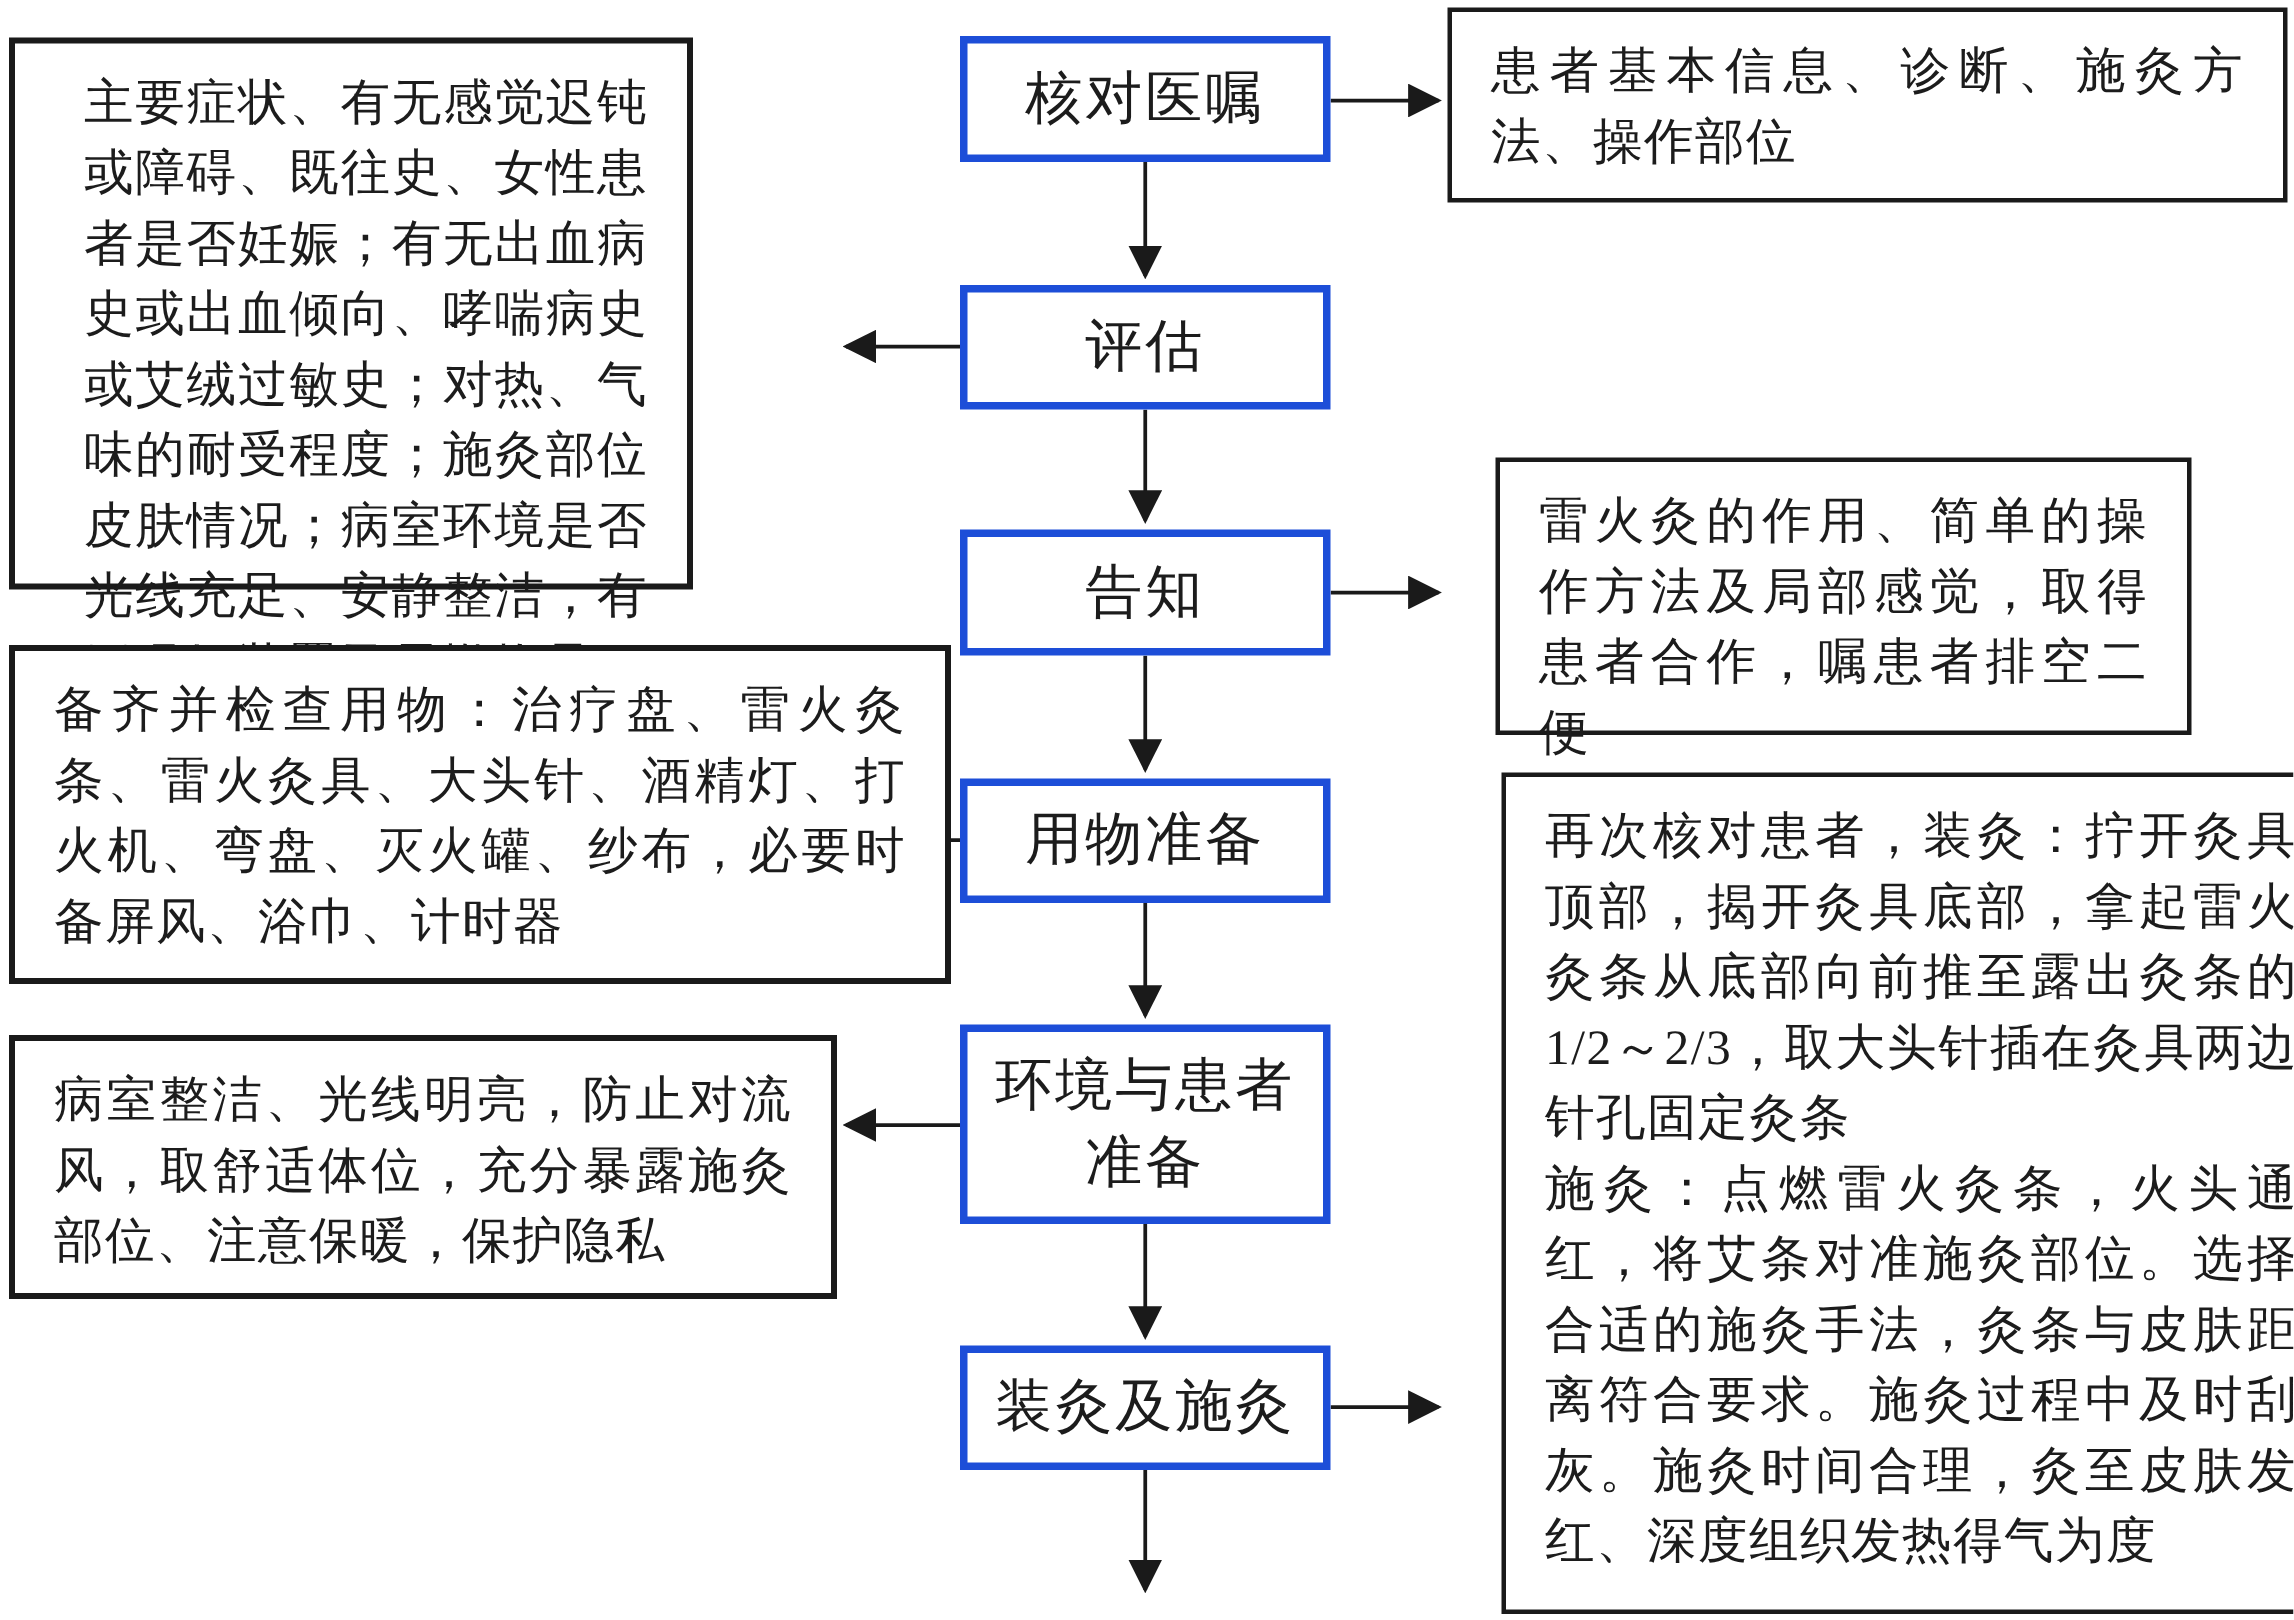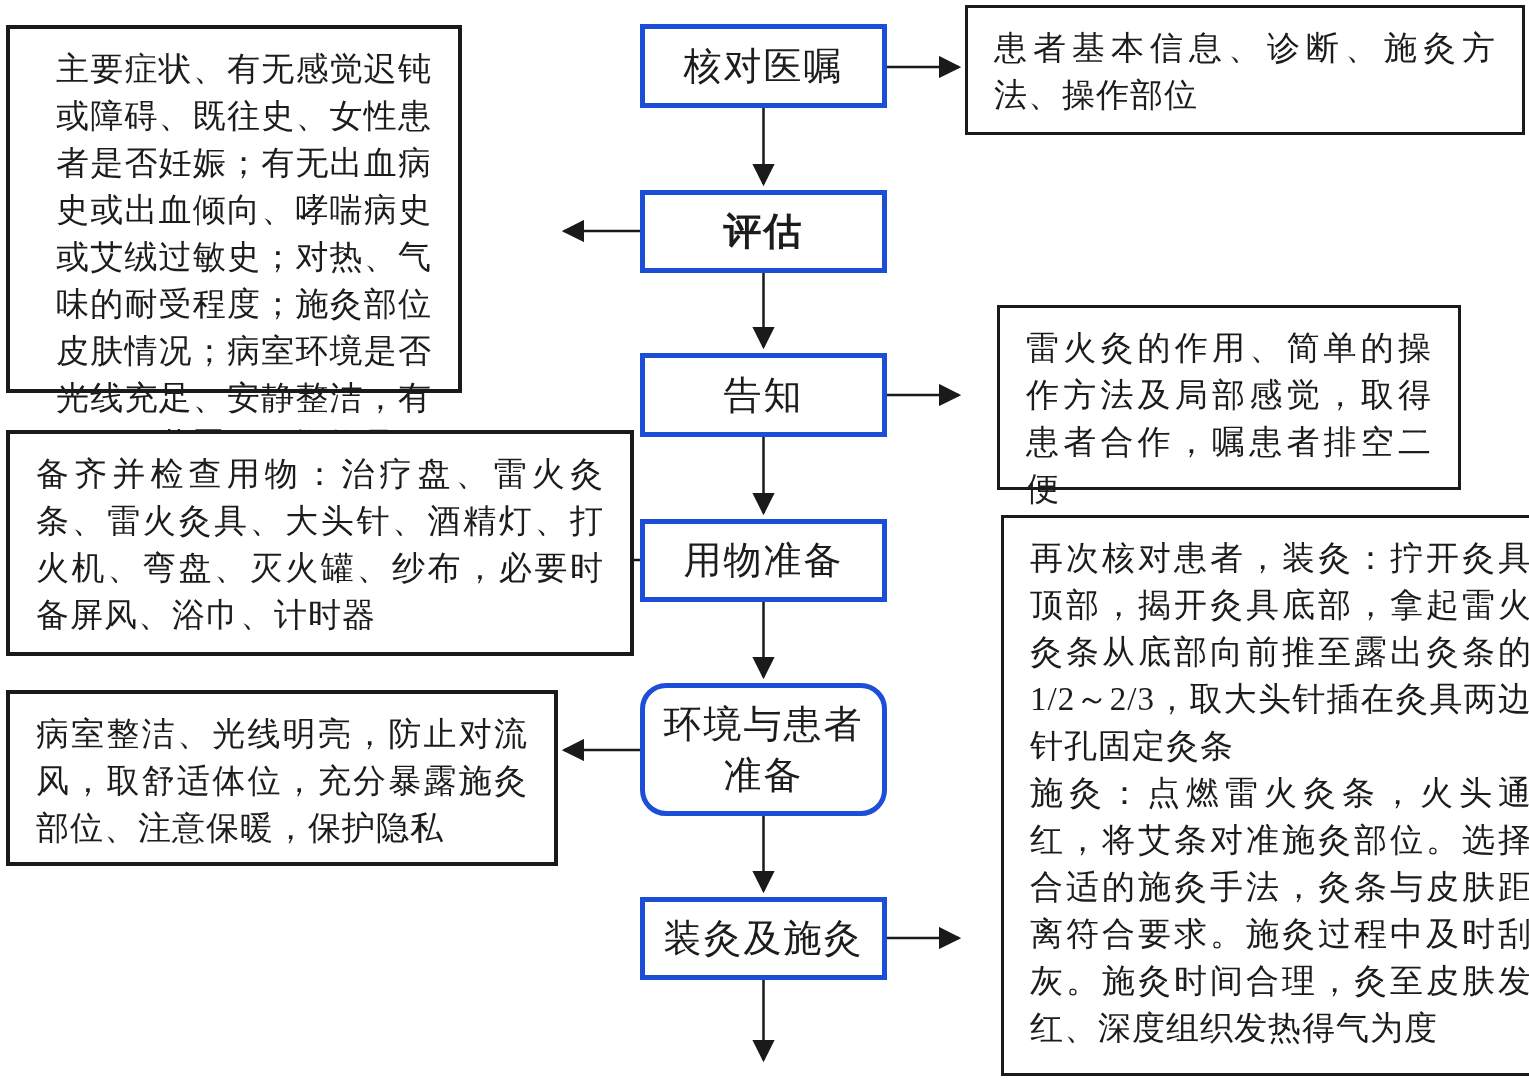--- a/index.html
+++ b/index.html
@@ -70,27 +70,27 @@
     <line x1="887" y1="67" x2="959" y2="67" stroke="#1a1a1a" stroke-width="2.5" marker-end="url(#ah)"></line>
     <line x1="640" y1="231" x2="564" y2="231" stroke="#1a1a1a" stroke-width="2.5" marker-end="url(#ah)"></line>
     <line x1="887" y1="395" x2="959" y2="395" stroke="#1a1a1a" stroke-width="2.5" marker-end="url(#ah)"></line>
     <line x1="640" y1="560" x2="564" y2="560" stroke="#1a1a1a" stroke-width="2.5" marker-end="url(#ah)"></line>
     <line x1="640" y1="750" x2="564" y2="750" stroke="#1a1a1a" stroke-width="2.5" marker-end="url(#ah)"></line>
     <line x1="887" y1="938" x2="959" y2="938" stroke="#1a1a1a" stroke-width="2.5" marker-end="url(#ah)"></line>
   </svg>
 
   <div class="box step" style="left:640px; top:24px; width:247px; height:84px;">核对医嘱</div>
 
-  <div class="box step" style="left:640px; top:190px; width:247px; height:83px;font-weight:bold;">评估</div>
+  <div class="box step" style="left:640px; top:190px; width:247px; height:83px;">评估</div>
 
   <div class="box step" style="left:640px; top:353px; width:247px; height:84px;">告知</div>
 
   <div class="box step" style="left:640px; top:519px; width:247px; height:83px;">用物准备</div>
 
-  <div class="box step" style="left:640px; top:683px; width:247px; height:133px;border-radius:26px;">环境与患者
+  <div class="box step" style="left:640px; top:683px; width:247px; height:133px;">环境与患者
 准备</div>
 
   <div class="box step" style="left:640px; top:897px; width:247px; height:83px;text-align:right;">装灸及施灸</div>
 
   <div class="box note" style="left:6px; top:25px; width:456px; height:368px;padding-left:46px;">
     <p>主要症状、有无感觉迟钝或障碍、既往史、女性患者是否妊娠；有无出血病史或出血倾向、哮喘病史或艾绒过敏史；对热、气味的耐受程度；施灸部位皮肤情况；病室环境是否光线充足、安静整洁，有无吸氧装置及易燃物品</p>
   </div>
 
   <div class="box note" style="left:6px; top:430px; width:628px; height:226px;">
     <p>备齐并检查用物：治疗盘、雷火灸条、雷火灸具、大头针、酒精灯、打火机、弯盘、灭火罐、纱布，必要时备屏风、浴巾、计时器</p>

